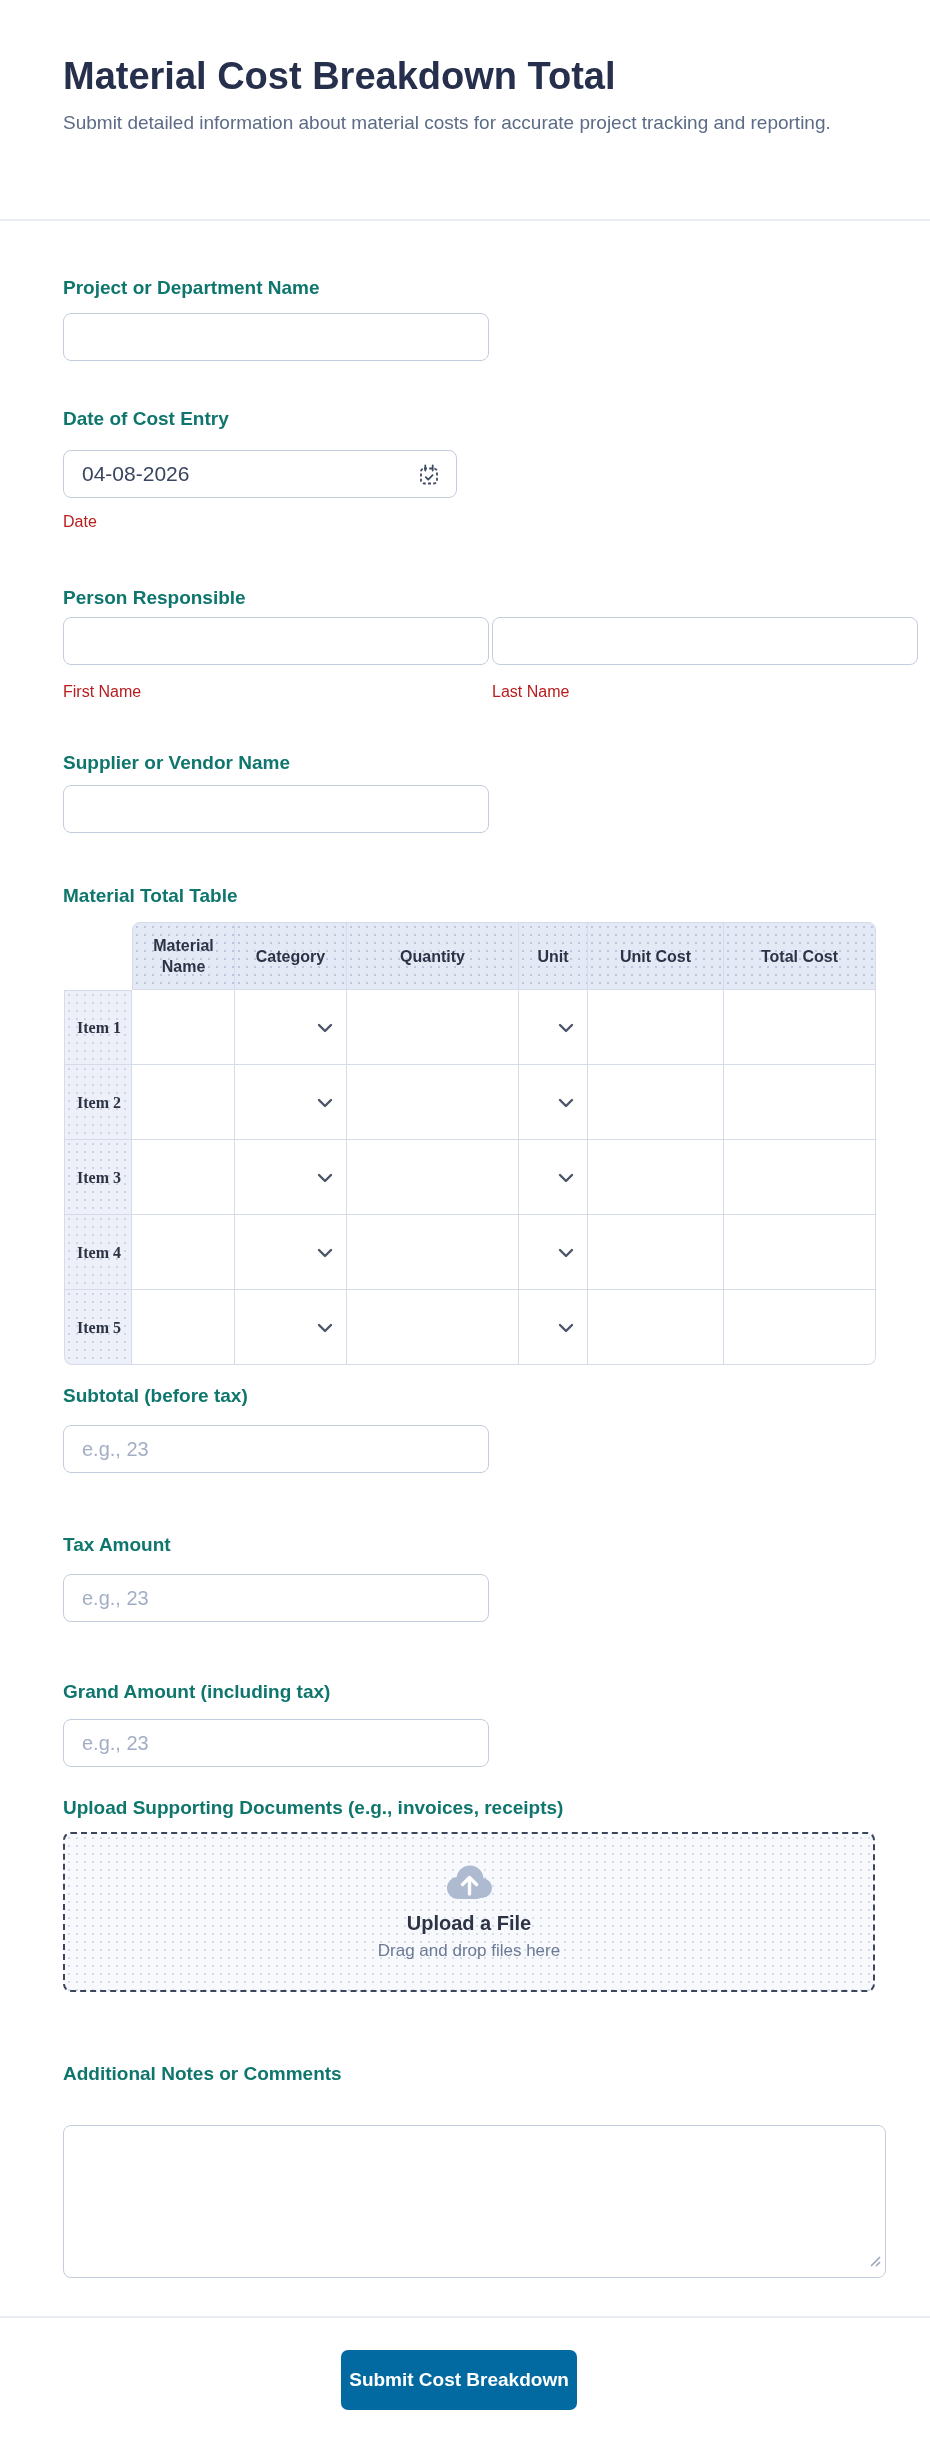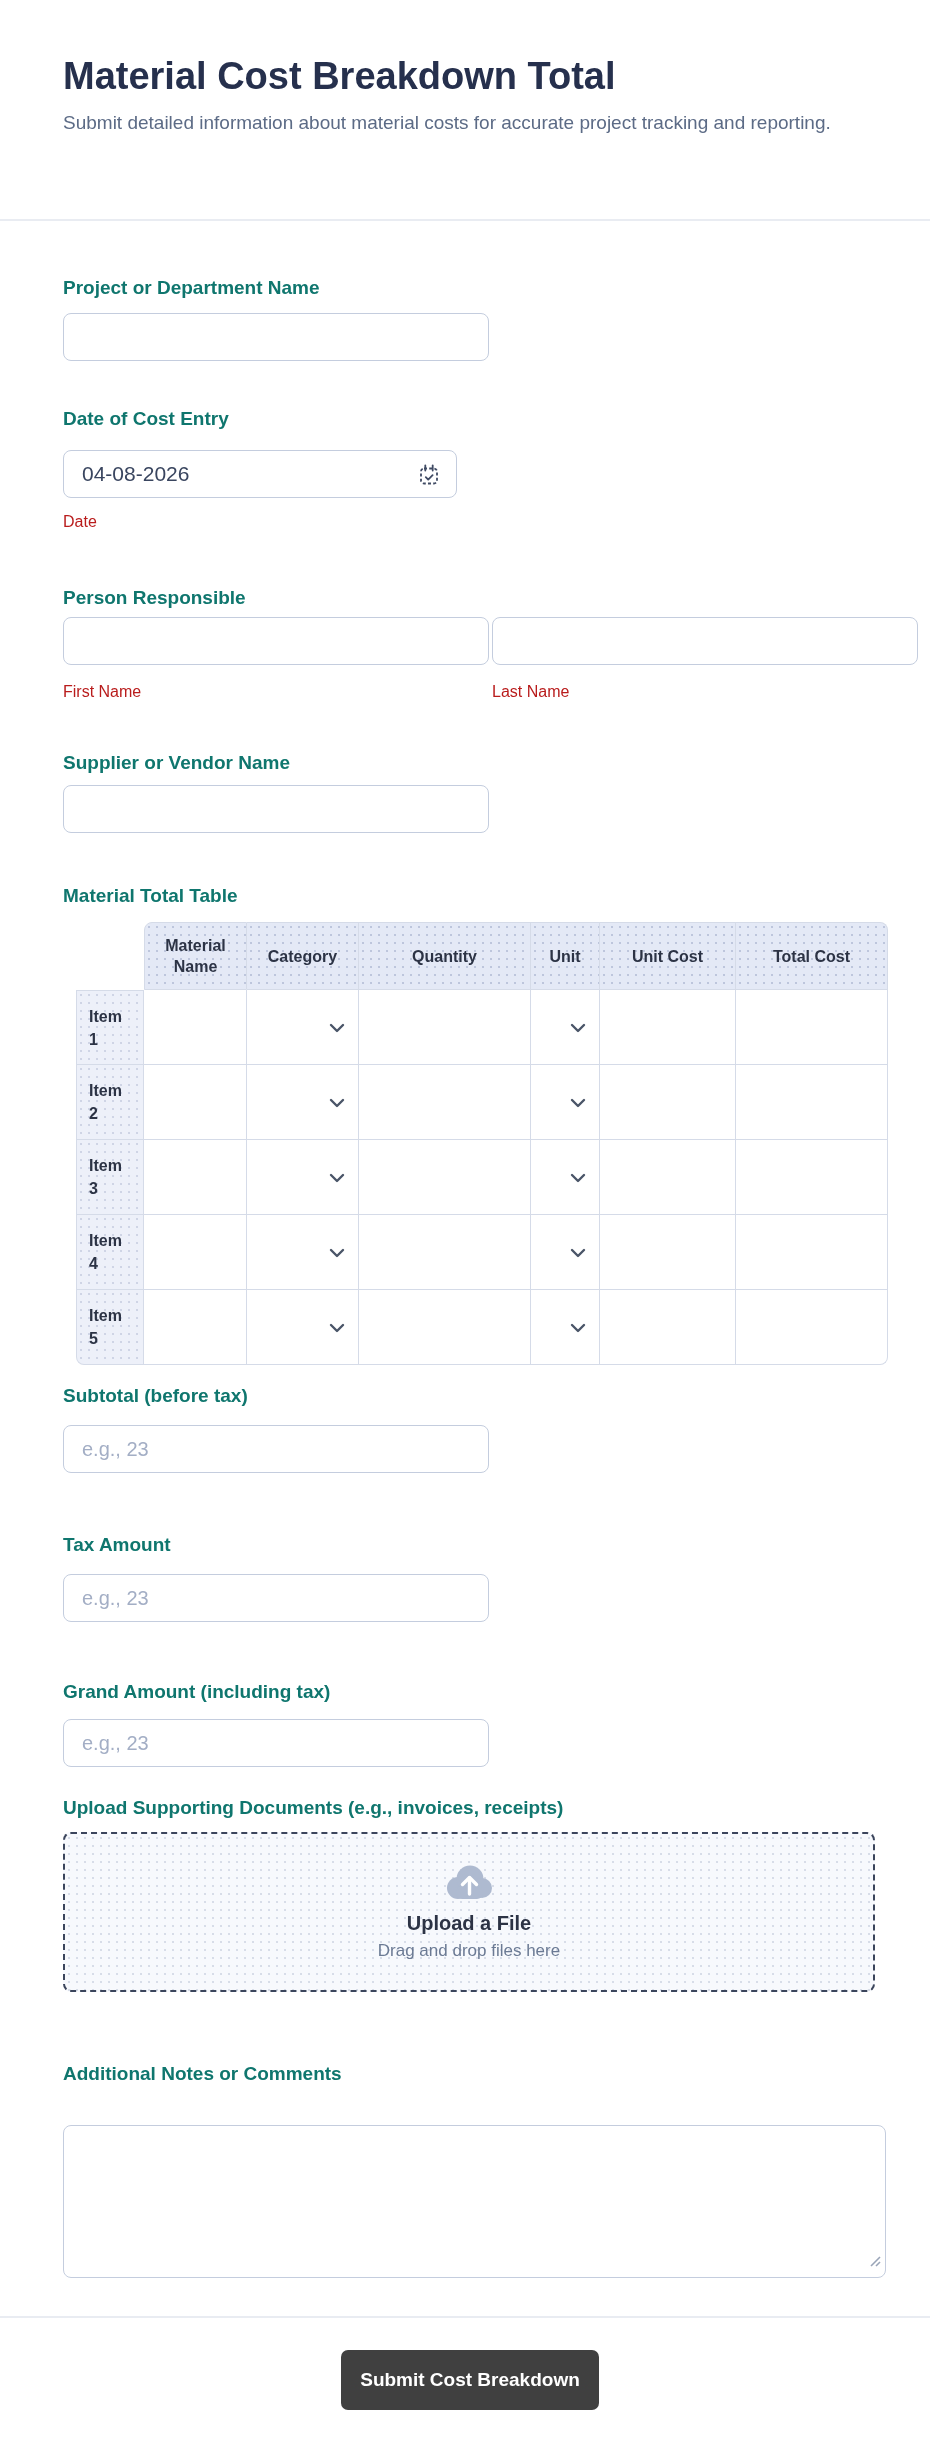--- a/index.html
+++ b/index.html
@@ -11,32 +11,32 @@
   .label{position:absolute;left:63px;font-size:19px;line-height:24px;font-weight:700;color:#0f766e;}
   .sublabel{position:absolute;font-size:16px;line-height:20px;color:#b91c1c;}
   .tinput{position:absolute;box-sizing:border-box;height:48px;width:426px;background:#fff;
           border:1.5px solid #c4cdde;border-radius:8px;padding:0 18px;font-family:inherit;
           font-size:21px;color:#39455f;outline:none;}
   .tinput::placeholder{color:#a3aec5;font-size:20px;}
   .datewrap{position:absolute;left:63px;top:450px;width:394px;height:48px;}
   .datewrap .tinput{left:0;top:0;width:394px;padding-right:25px;}
   .cal-icon{position:absolute;right:18px;top:14px;}
   
-  .cost-table{position:absolute;left:76px;top:922px;width:812px;border-collapse:separate;
+  .cost-table{position:absolute;left:64px;top:922px;width:812px;border-collapse:separate;
               border-spacing:0;table-layout:fixed;}
   .cost-table th,.cost-table td{box-sizing:border-box;}
   .dots-head{background-color:#e4e9f6;background-image:radial-gradient(rgba(100,115,160,.30) 1.2px,rgba(0,0,0,0) 1.2px);background-size:8px 8px;}
   .dots-row{background-color:#edf0f9;background-image:radial-gradient(rgba(100,115,160,.22) 1.2px,rgba(0,0,0,0) 1.2px);background-size:8px 8px;}
   .corner{background:transparent;border:none;}
   .colhead{height:68px;border-top:1px solid #d5dbe8;border-right:1px solid #d5dbe8;border-bottom:1px solid #d5dbe8;
            font-size:16px;font-weight:700;color:#2c3345;text-align:center;vertical-align:middle;
            padding:4px 6px;line-height:21px;}
   .colhead.first{border-left:1px solid #d5dbe8;border-top-left-radius:8px;}
   .colhead.last{border-top-right-radius:8px;}
-  .cost-table tbody tr{height:75px;}
+  .cost-table tbody tr{height:75px;font-family:Liberation Serif, serif;}
   .rowhead{border-left:1px solid #d5dbe8;border-right:1px solid #d5dbe8;border-bottom:1px solid #d5dbe8;
            font-size:16px;font-weight:700;color:#2c3345;text-align:left;vertical-align:middle;
            padding:6px 10px 6px 12px;line-height:23px;}
   .cost-table tbody tr:first-child .rowhead{border-top:1px solid #d5dbe8;}
   .cost-table tbody tr:last-child .rowhead{border-bottom-left-radius:8px;}
   td.cell{background:#fff;border-right:1px solid #d5dbe8;border-bottom:1px solid #d5dbe8;vertical-align:middle;}
   .cost-table tbody tr:last-child td.cell.last{border-bottom-right-radius:8px;}
   td.select{text-align:right;padding-right:13px;}
   td.select svg{vertical-align:middle;}
   
@@ -46,21 +46,21 @@
               display:flex;flex-direction:column;align-items:center;justify-content:center;gap:5px;cursor:pointer;}
   .upload-title{font-size:20px;font-weight:700;color:#2c3345;line-height:24px;}
   .upload-hint{font-size:17px;color:#6b7a94;line-height:21px;}
   
   .notes-wrap{position:absolute;left:63px;top:2125px;width:823px;height:153px;}
   .notes-wrap textarea{box-sizing:border-box;width:823px;height:153px;background:#fff;
        border:1.5px solid #c4cdde;border-radius:8px;padding:12px 16px;font-family:inherit;
        font-size:21px;color:#39455f;resize:none;outline:none;}
   .resize-handle{position:absolute;right:5px;bottom:7px;}
   
-  .submit-btn{position:absolute;left:341px;top:2350px;width:258px;height:60px;background:#404040;
+  .submit-btn{position:absolute;left:341px;top:2350px;width:236px;height:60px;background:#0369a1;
               border:none;border-radius:7px;color:#ffffff;font-family:inherit;font-size:19px;
               font-weight:700;display:flex;align-items:center;justify-content:center;cursor:pointer;}
 </style>
 </head>
 <body>
 
 <div class="page">
 
   <div class="title">Material Cost Breakdown Total</div>
   <div class="subtitle">Submit detailed information about material costs for accurate project tracking and reporting.</div>

